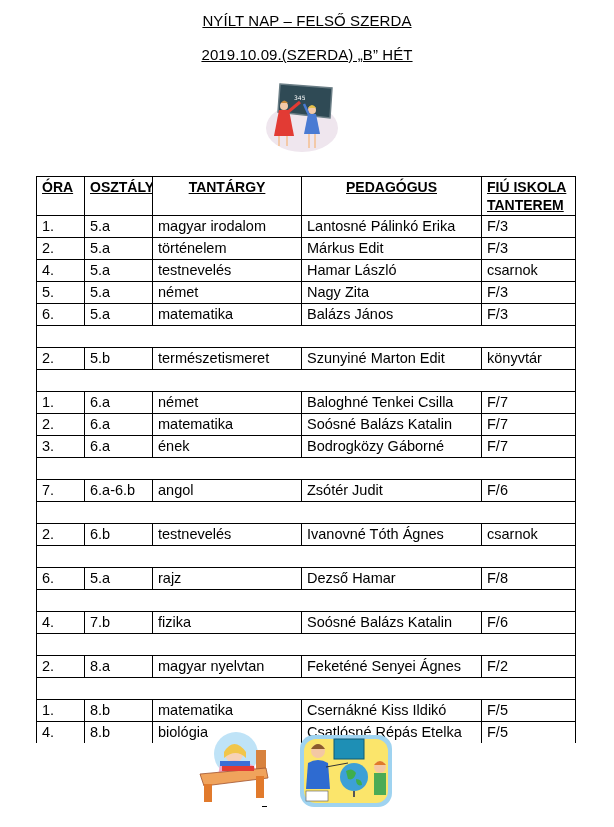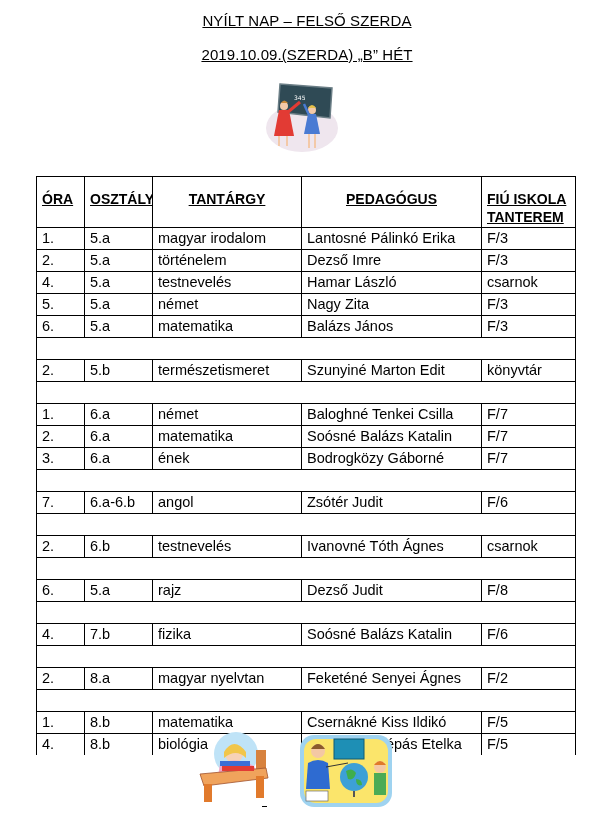--- a/index.html
+++ b/index.html
@@ -13,21 +13,21 @@
     .clip-teacher { left: 262px; top: 80px; width: 78px; height: 74px; }
     .clip-student { left: 196px; top: 728px; width: 82px; height: 78px; }
     .clip-globe { left: 298px; top: 733px; width: 96px; height: 76px; }
     .dash { position: absolute; left: 262px; top: 806px; width: 5px; height: 1px; background: #000; }
 
     table.sched { position: absolute; left: 36px; top: 176px; width: 539px;
                   border-collapse: collapse; table-layout: fixed; font-size: 14.5px; }
     table.sched td, table.sched th { border: 1px solid #000; padding: 0 5px; height: 21px;
                   white-space: nowrap; overflow: hidden; line-height: 21px; }
     table.sched th { font-weight: bold; text-decoration: underline; vertical-align: top;
-                  height: 37px; line-height: 18px; padding-top: 13px; font-size: 14px; }
+                  height: 37px; line-height: 18px; padding-top: 1px; font-size: 14px; }
     table.sched th.c-ora, table.sched th.c-osz { text-align: left; }
     table.sched td.c-terem, table.sched th.c-terem { text-align: left; }
     table.sched tr.last td { border-bottom: none; }
     col.w1 { width: 48px; } col.w2 { width: 68px; } col.w3 { width: 149px; }
     col.w4 { width: 180px; } col.w5 { width: 94px; }
   </style>
 </head>
 <body>
 
 <div class="title t1">NYÍLT NAP – FELSŐ SZERDA</div>
@@ -75,21 +75,21 @@
         <td>1.</td>
         <td>5.a</td>
         <td>magyar irodalom</td>
         <td>Lantosné Pálinkó Erika</td>
         <td class="c-terem">F/3</td>
       </tr>
       <tr>
         <td>2.</td>
         <td>5.a</td>
         <td>történelem</td>
-        <td>Dezső Imre</td>
+        <td>Márkus Edit</td>
         <td class="c-terem">F/3</td>
       </tr>
       <tr>
         <td>4.</td>
         <td>5.a</td>
         <td>testnevelés</td>
         <td>Hamar László</td>
         <td class="c-terem">csarnok</td>
       </tr>
       <tr>
@@ -160,21 +160,21 @@
         <td>Ivanovné Tóth Ágnes</td>
         <td class="c-terem">csarnok</td>
       </tr>
       <tr>
         <td colspan="5"></td>
       </tr>
       <tr>
         <td>6.</td>
         <td>5.a</td>
         <td>rajz</td>
-        <td>Dezső Judit</td>
+        <td>Dezső Hamar</td>
         <td class="c-terem">F/8</td>
       </tr>
       <tr>
         <td colspan="5"></td>
       </tr>
       <tr>
         <td>4.</td>
         <td>7.b</td>
         <td>fizika</td>
         <td>Soósné Balázs Katalin</td>

